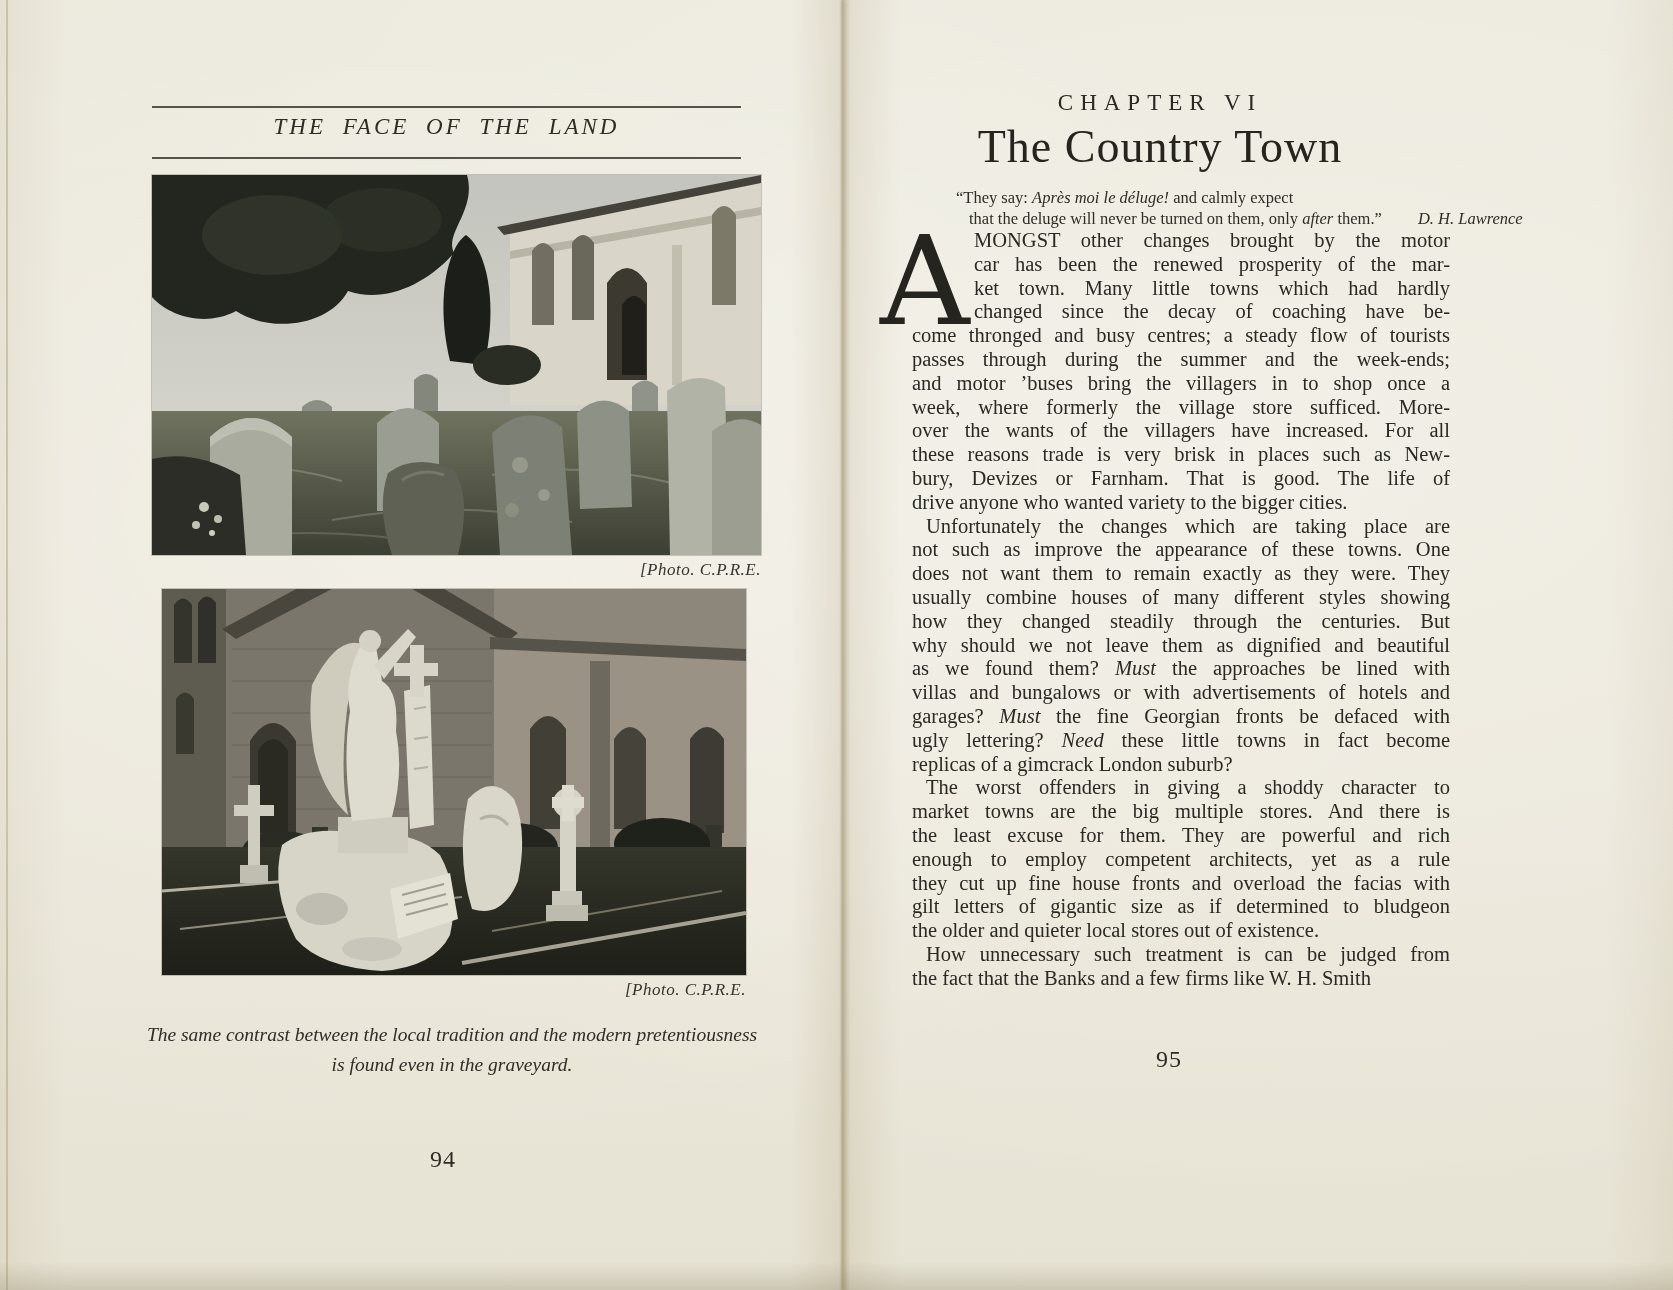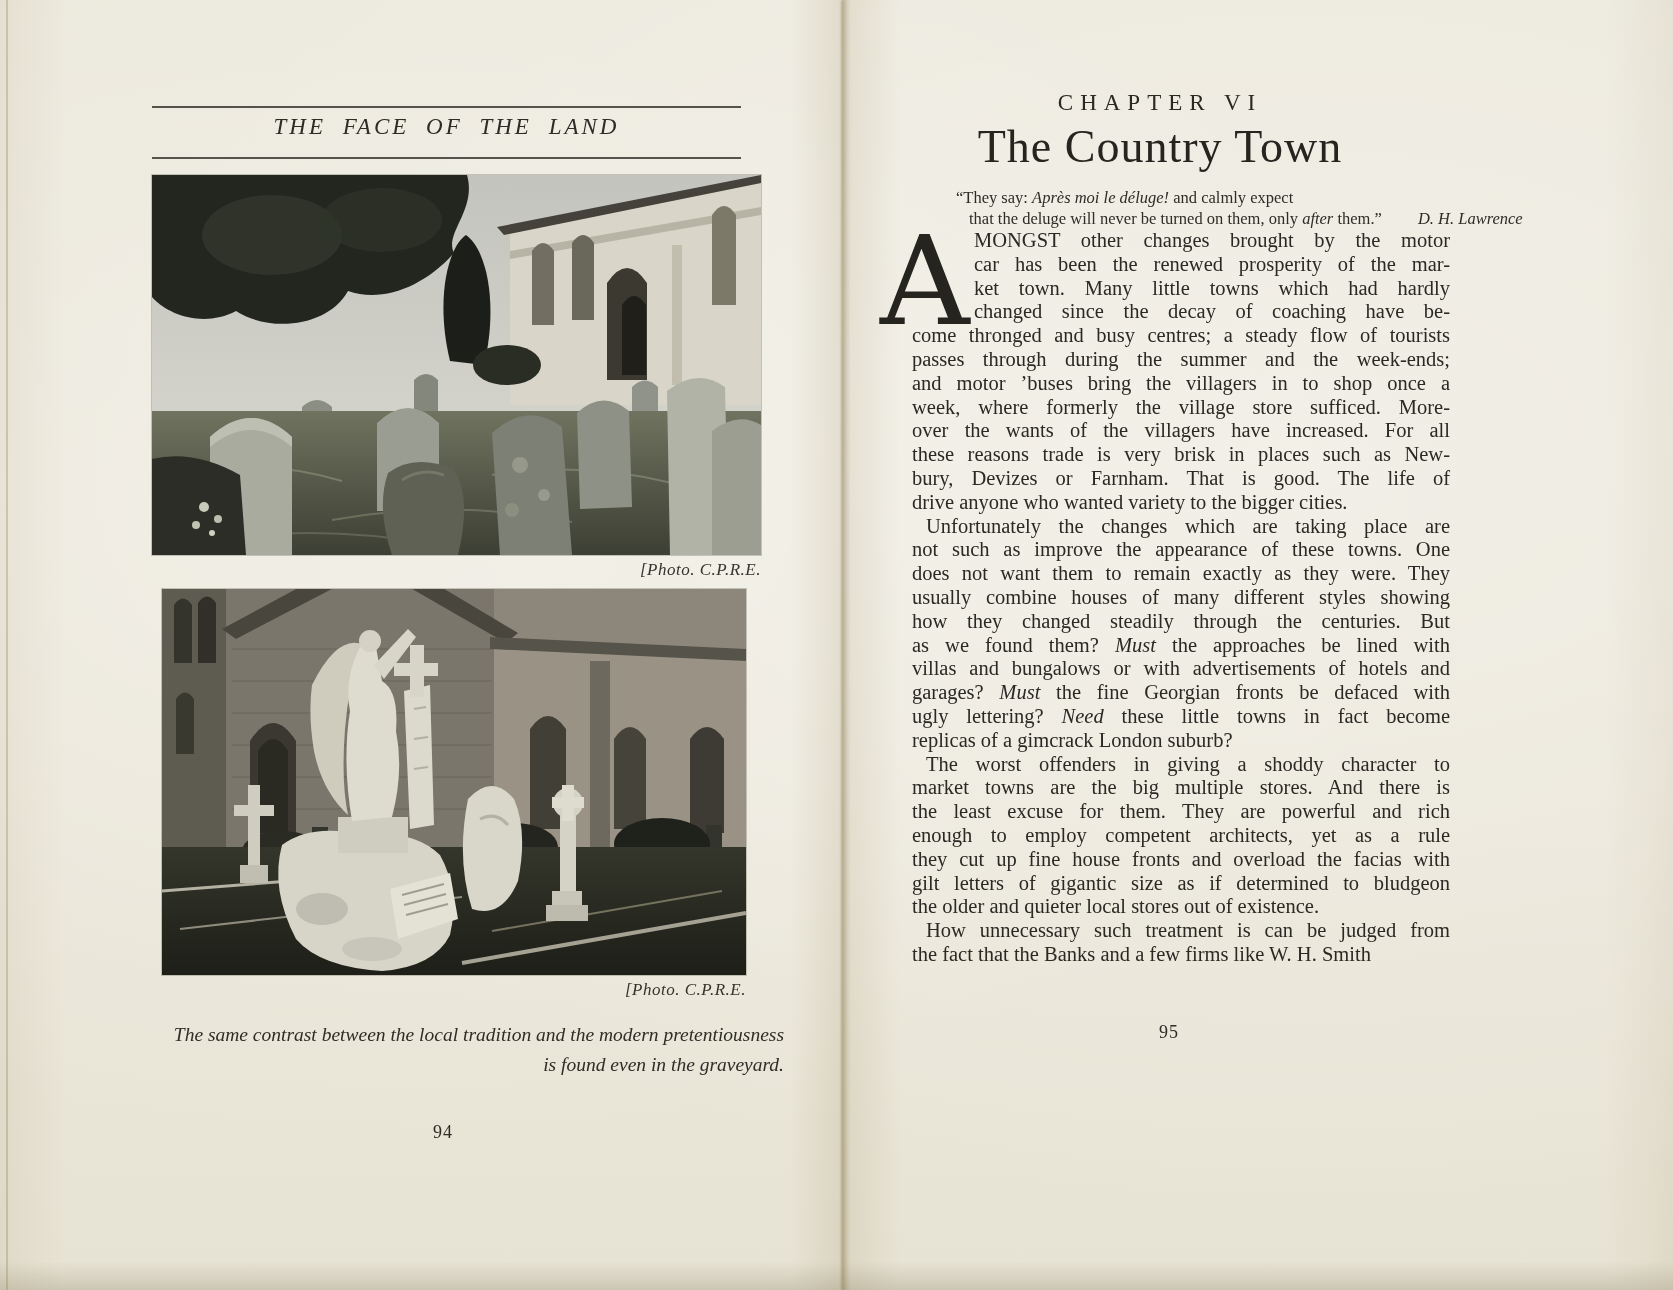--- a/index.html
+++ b/index.html
@@ -22,22 +22,22 @@
   .crease{position:absolute;top:0;bottom:0;left:841px;width:3px;background:rgba(120,100,50,.35);filter:blur(1.2px);}
   .page-edge-left{position:absolute;top:0;bottom:0;left:6px;width:2px;background:rgba(150,135,95,.35);}
 
   .abs{position:absolute;}
   .rule{height:2px;background:#3a3831;opacity:.85;}
 
   
   .running-head{font-style:italic;font-size:23px;letter-spacing:3px;word-spacing:8px;text-align:center;color:#2e2c26;}
   .photo{display:block;box-shadow:0 0 0 1px rgba(60,55,45,.25);}
   .credit{font-style:italic;font-size:17px;text-align:right;color:#35332c;letter-spacing:.5px;}
-  .caption{font-style:italic;font-size:19.5px;line-height:30px;text-align:right;color:#2f2d27;}
-  .pagenum{font-size:18px;text-align:center;color:#2e2c26;letter-spacing:1px;}
+  .caption{font-style:italic;font-size:19.5px;line-height:30px;text-align:center;color:#2f2d27;}
+  .pagenum{font-size:24px;text-align:center;color:#2e2c26;letter-spacing:1px;margin-top:24px;}
 
   
   .chapter{font-size:23px;letter-spacing:7px;text-align:center;color:#2a2823;}
   .book-title{font-size:46px;text-align:center;color:#26241f;letter-spacing:1px;}
   .epigraph{font-size:16.5px;line-height:21px;color:#2e2c26;}
   .epigraph .eline2{padding-left:13px;}
   .epigraph .attr{font-style:italic;margin-left:36px;}
   .bodytext{font-size:20.5px;line-height:23.8px;color:#2b2924;}
   .para{position:relative;}
   .jline{text-align:justify;text-align-last:justify;margin-left:24px;}
@@ -260,20 +260,21 @@
           <div class="jline">these reasons trade is very brisk in places such as New-</div>
           <div class="jline">bury, Devizes or Farnham.  That is good.  The life of</div>
           <div class="jline last">drive anyone who wanted variety to the bigger cities.</div>
         </div>
         <div class="para">
           <div class="jline indent">Unfortunately the changes which are taking place are</div>
           <div class="jline">not such as improve the appearance of these towns.  One</div>
           <div class="jline">does not want them to remain exactly as they were.  They</div>
           <div class="jline">usually combine houses of many different styles showing</div>
           <div class="jline">how they changed steadily through the centuries.  But</div>
+          <div class="jline">why should we not leave them as dignified and beautiful</div>
           <div class="jline">as we found them?  <i>Must</i> the approaches be lined with</div>
           <div class="jline">villas and bungalows or with advertisements of hotels and</div>
           <div class="jline">garages?  <i>Must</i> the fine Georgian fronts be defaced with</div>
           <div class="jline">ugly lettering?  <i>Need</i> these little towns in fact become</div>
           <div class="jline last">replicas of a gimcrack London suburb?</div>
         </div>
         <div class="para">
           <div class="jline indent">The worst offenders in giving a shoddy character to</div>
           <div class="jline">market towns are the big multiple stores.  And there is</div>
           <div class="jline">the least excuse for them.  They are powerful and rich</div>

